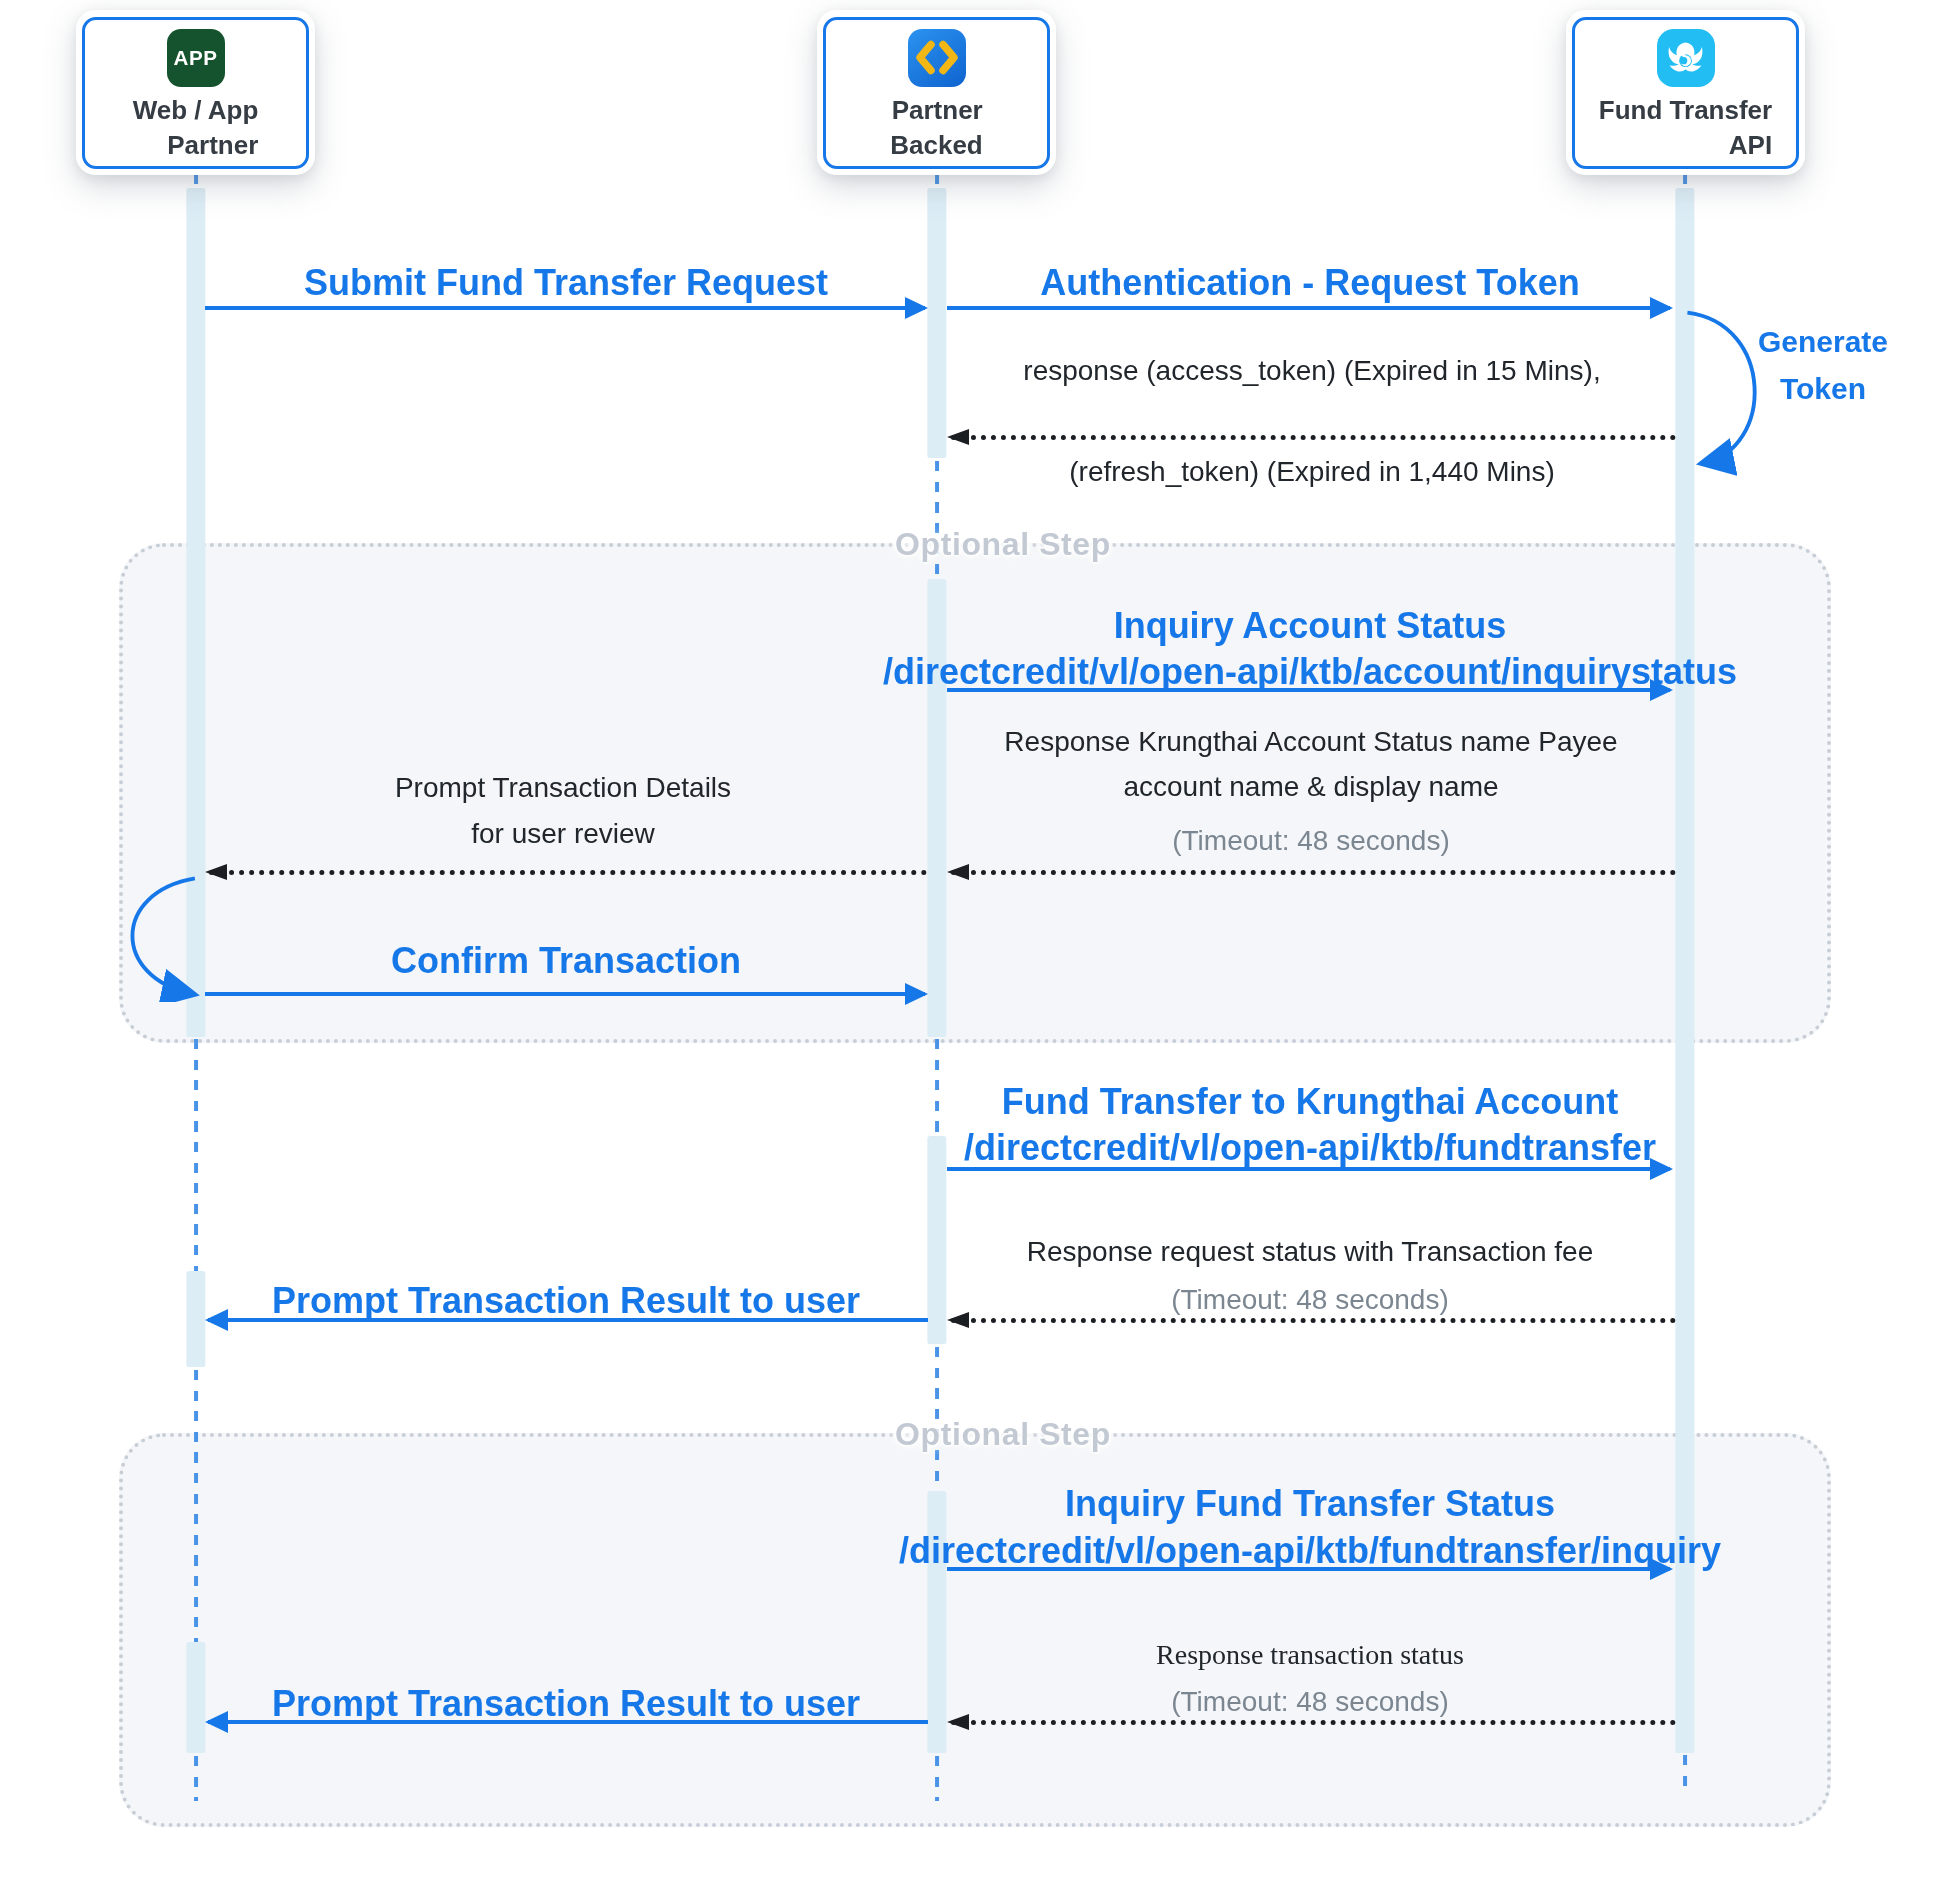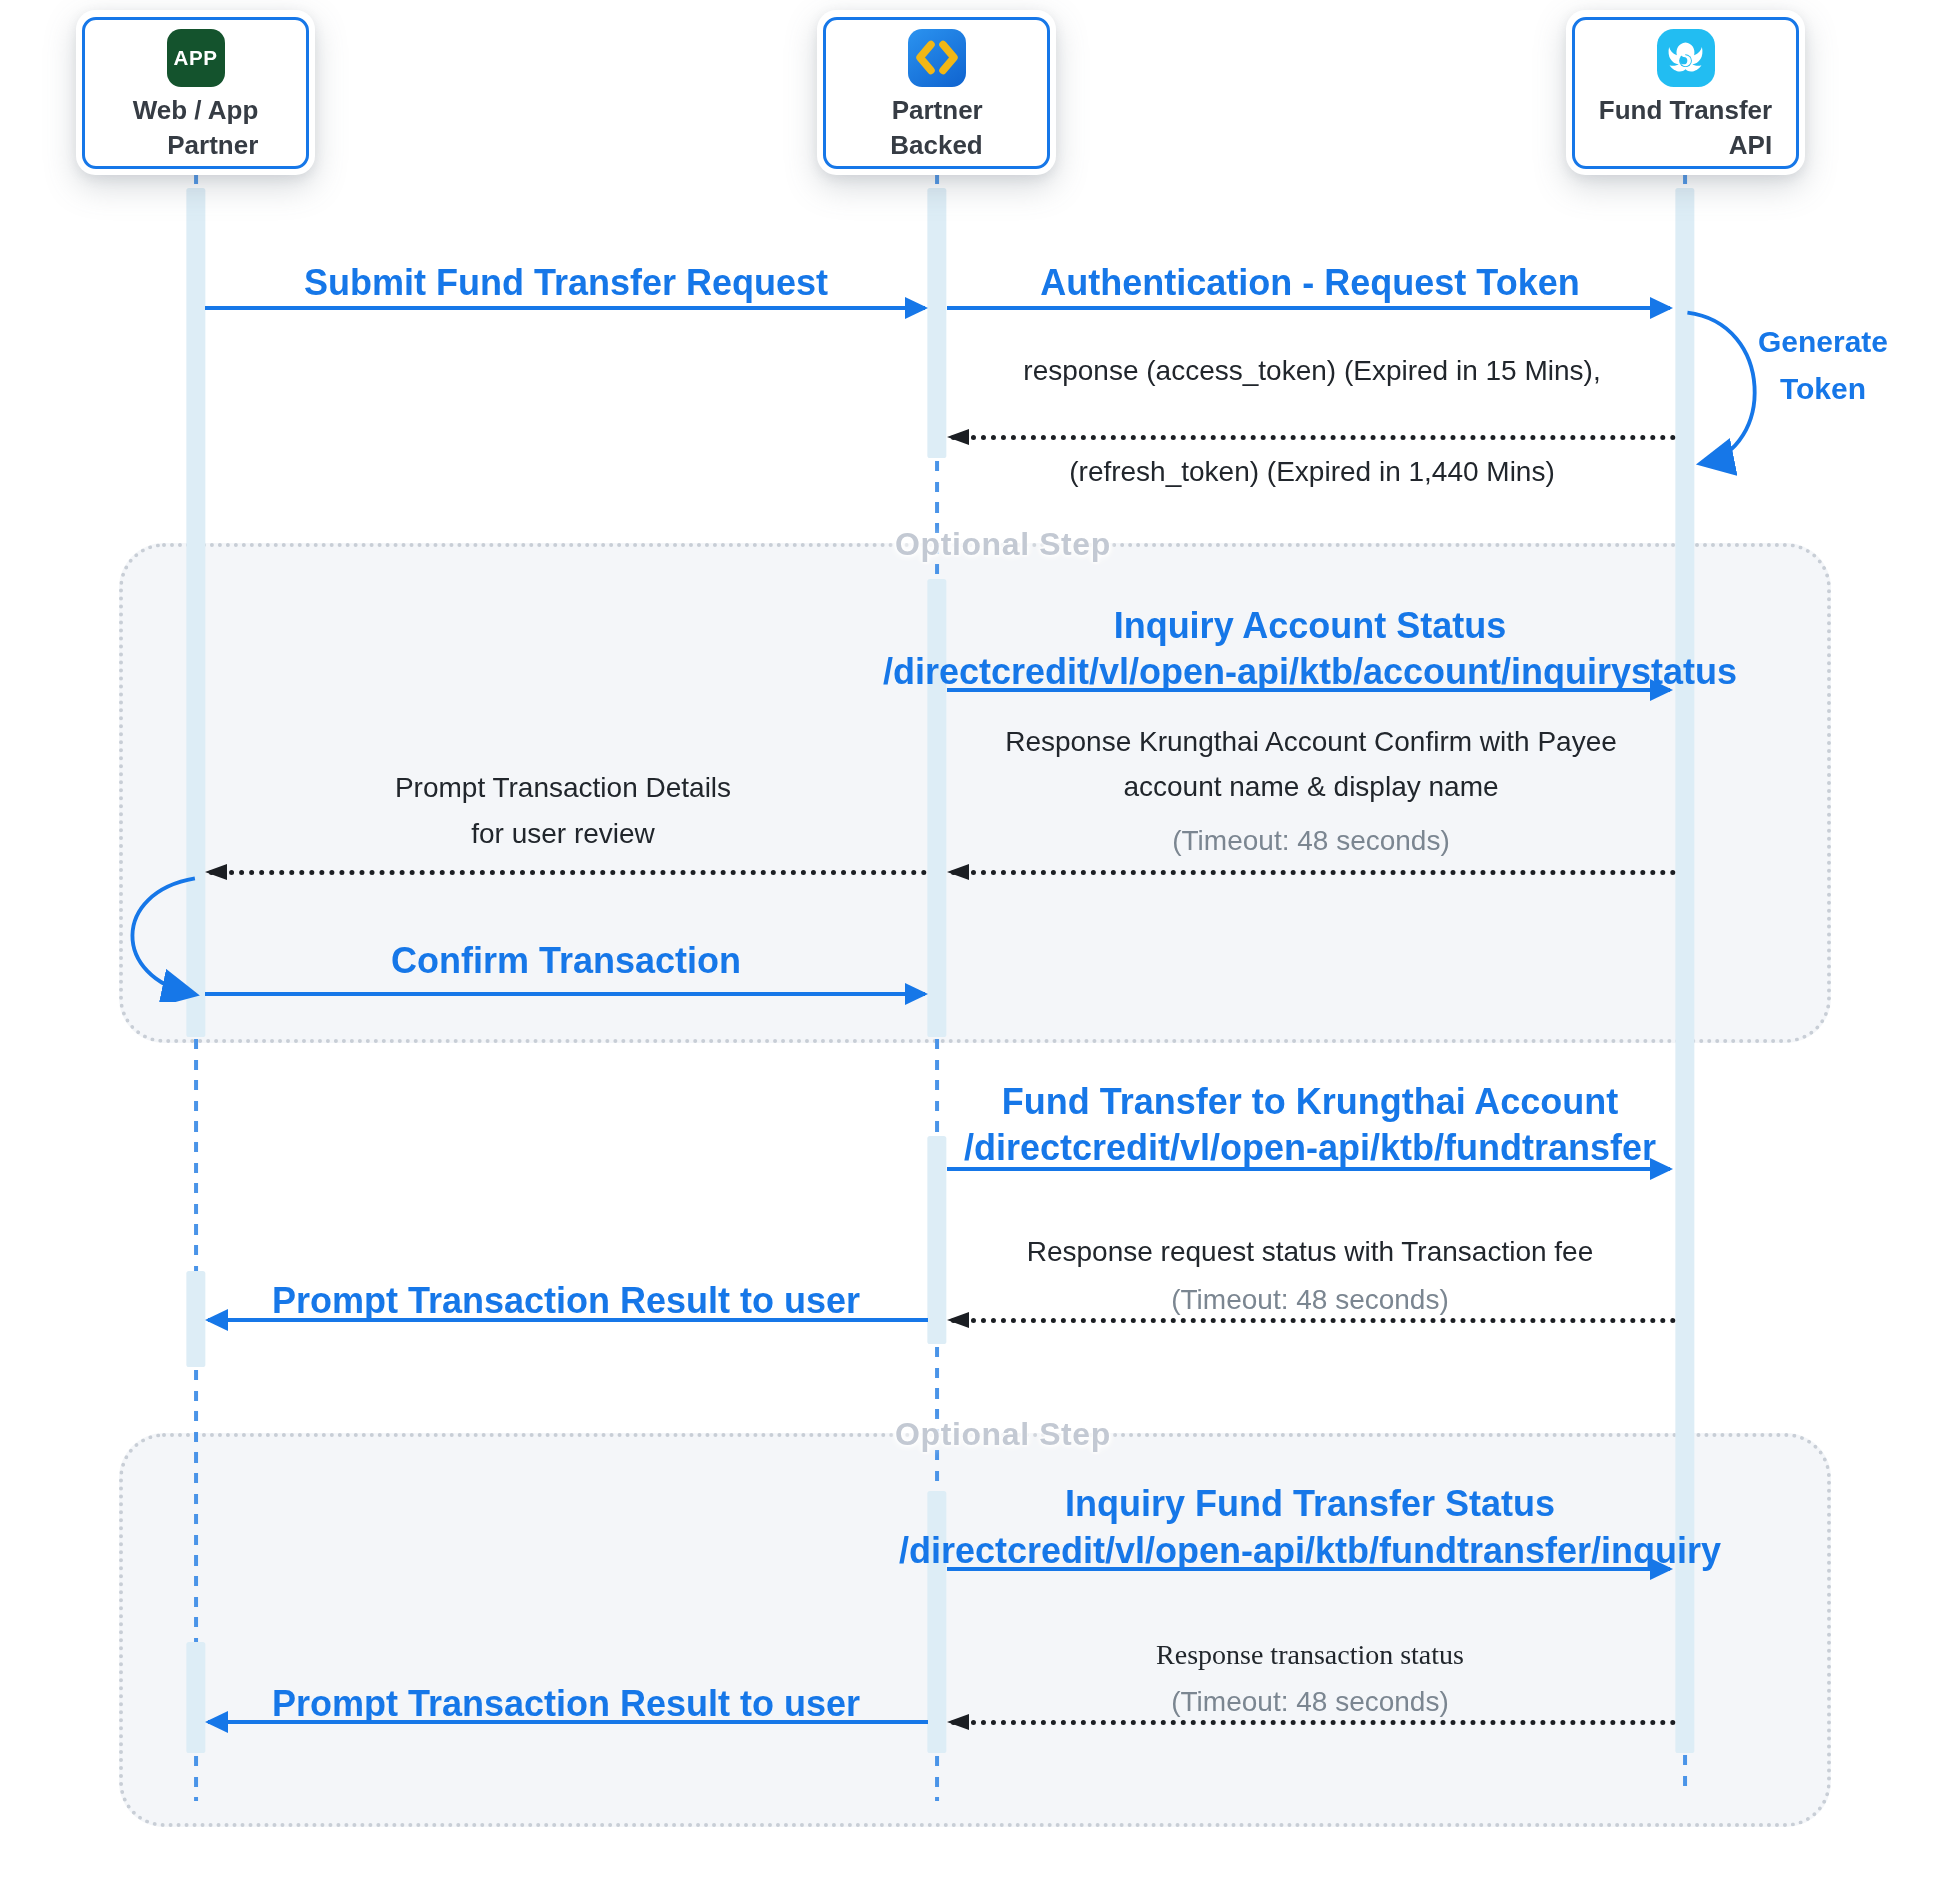--- a/index.html
+++ b/index.html
@@ -96,21 +96,21 @@
     </defs>
     <path d="M 55 18 C 190 35, 190 230, 80 252" fill="none" stroke="#1677e8" stroke-width="6" marker-end="url(#ah1)"></path>
   </svg>
   <div class="msg" style="left:1823px;top:325px;font-size:30px;">Generate</div>
   <div class="msg" style="left:1823px;top:372px;font-size:30px;">Token</div>
 
   <div class="msg" style="left:1310px;top:605px;">Inquiry Account Status</div>
   <div class="msg" style="left:1310px;top:651px;">/directcredit/vl/open-api/ktb/account/inquirystatus</div>
   <div class="sline right" style="left:947px;top:688px;width:723px;"></div>
 
-  <div class="txt" style="left:1311px;top:726px;">Response Krungthai Account Confirm with Payee</div>
+  <div class="txt" style="left:1311px;top:726px;">Response Krungthai Account Status name Payee</div>
   <div class="txt" style="left:1311px;top:771px;">account name &amp; display name</div>
   <div class="txt muted" style="left:1311px;top:825px;">(Timeout: 48 seconds)</div>
   <div class="dline left" style="left:951px;top:870px;width:725px;"></div>
 
   <div class="txt" style="left:563px;top:772px;">Prompt Transaction Details</div>
   <div class="txt" style="left:563px;top:818px;">for user review</div>
   <div class="dline left" style="left:209px;top:870px;width:718px;"></div>
 
   <svg style="position:absolute;left:96px;top:873px;" width="122" height="129" viewBox="0 0 190 200">
     <defs>

